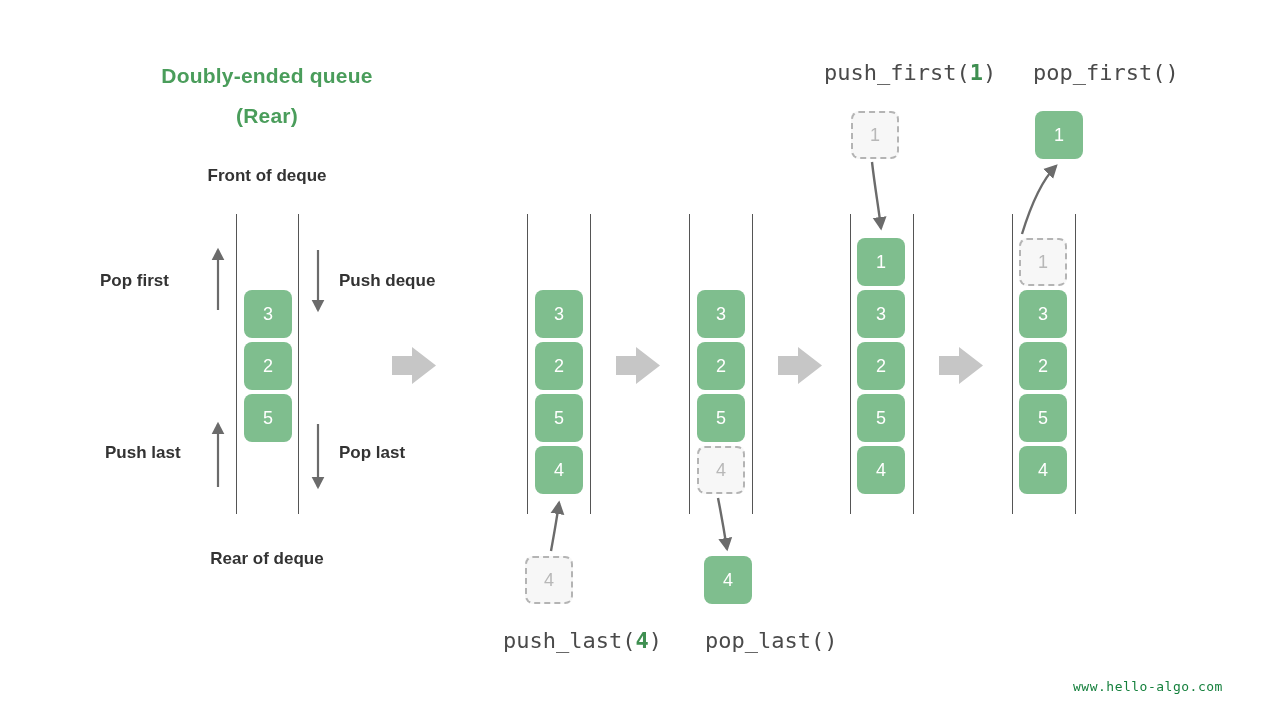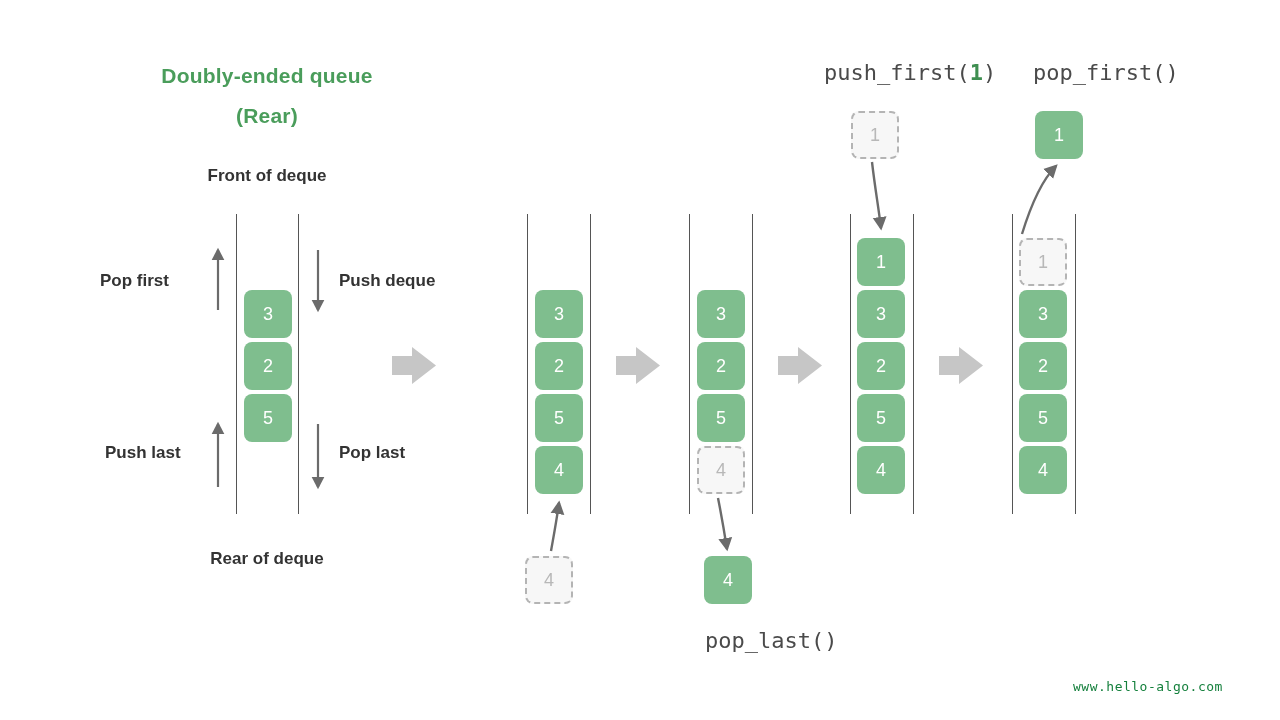--- a/index.html
+++ b/index.html
@@ -64,20 +64,23 @@
   <div class="sidelabel" style="left:339px;top:271px;">Push deque</div>
   <div class="sidelabel" style="left:93px;top:443px;margin-left:12px;">Push last</div>
   <div class="sidelabel" style="left:339px;top:443px;">Pop last</div>
 
   <div class="opcode" style="left:824px;top:60px;">
     <span>push_first(</span><span class="num">1</span><span>)</span>
   </div>
   <div class="opcode" style="left:1033px;top:60px;text-align:center;">
     <span>pop_first()</span>
   </div>
+  <div class="opcode" style="left:503px;top:628px;">
+    <span>push_last(</span><span class="num">4</span><span>)</span>
+  </div>
   <div class="opcode" style="left:705px;top:628px;">
     <span>pop_last()</span>
   </div>
 
   <div>
     <div class="rail" style="left:236px;top:214px;height:300px;"></div>
     <div class="rail" style="left:298px;top:214px;height:300px;"></div>
     <div class="cell solid" style="left:244px;top:290px;">
         <span>3</span>
       </div>

